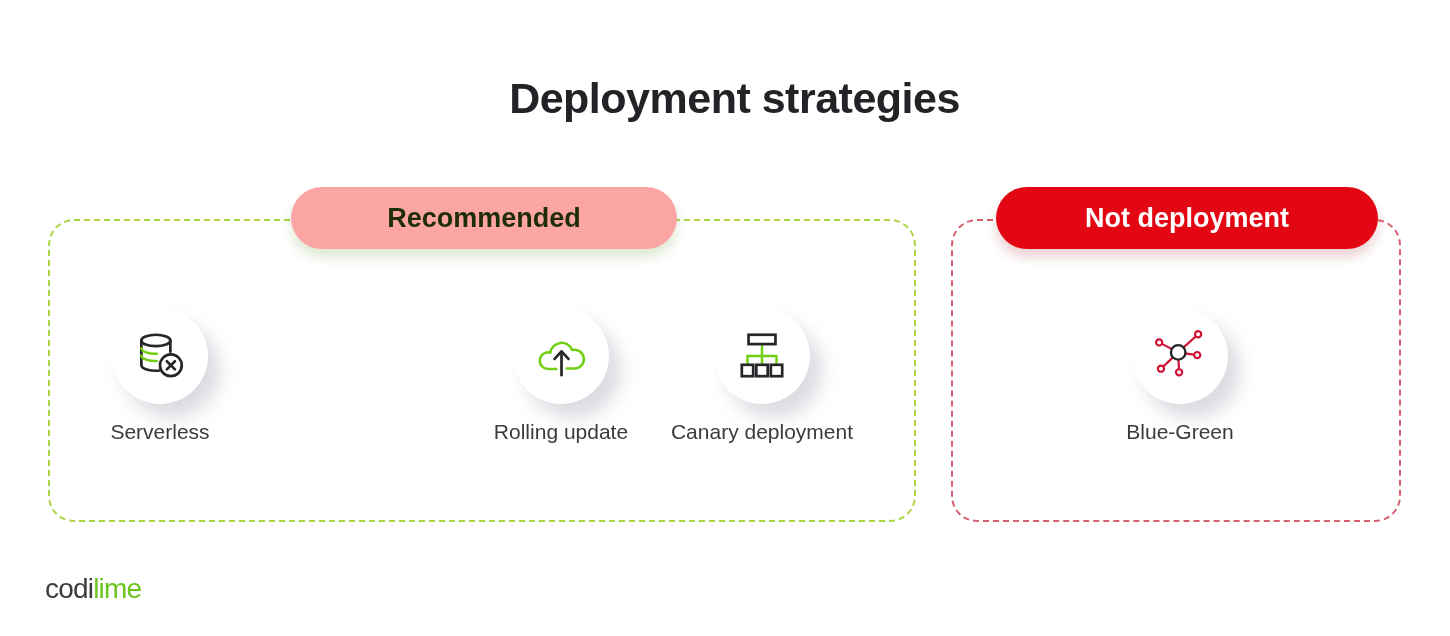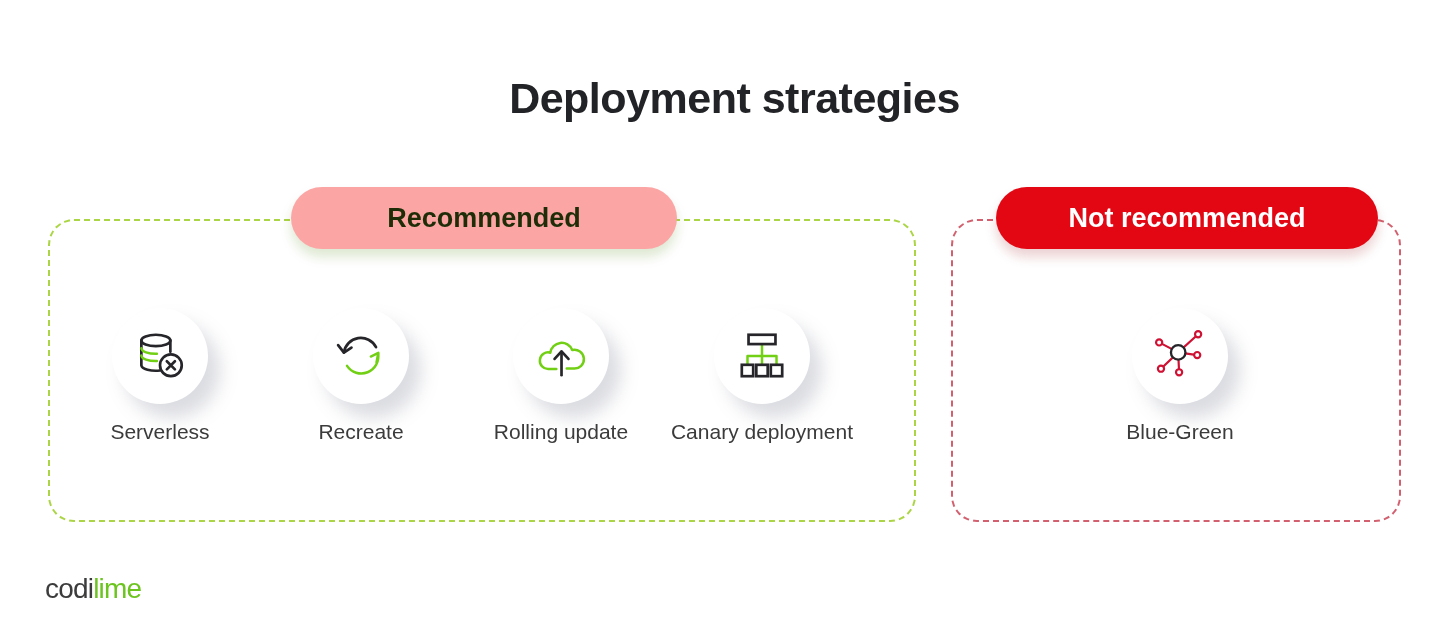--- a/index.html
+++ b/index.html
@@ -88,49 +88,38 @@
 
   <h1 class="title">Deployment strategies</h1>
 
   <div class="group-box recommended"></div>
   <div class="pill green">
     <span>Recommended</span>
   </div>
 
   <div class="group-box not-recommended"></div>
   <div class="pill red">
-    <span>Not recommended</span>
+    <span>Not deployment</span>
   </div>
 
   <div class="strategy pos-serverless">
     <div class="icon-circle">
       <svg width="58" height="58" viewBox="0 0 56 56" fill="none">
         <ellipse class="stroke-dark" cx="24" cy="13" rx="14" ry="5.5" stroke-width="2.6"></ellipse>
         <path class="stroke-dark" d="M10,13 V37 a14,5.5 0 0 0 18,5" stroke-width="2.6" stroke-linecap="round"></path>
         <path class="stroke-dark" d="M38,13 V24" stroke-width="2.6" stroke-linecap="round"></path>
         <path class="stroke-green" d="M10,20.5 a14,5.5 0 0 0 15,5.4" stroke-width="2.4" stroke-linecap="round"></path>
         <path class="stroke-green" d="M10,27.5 a14,5.5 0 0 0 15,5.4" stroke-width="2.4" stroke-linecap="round"></path>
         <circle class="stroke-dark" cx="38.5" cy="37" r="10.5" fill="#ffffff" stroke-width="2.6"></circle>
         <path class="stroke-dark" d="M34.6,33.1 L42.4,40.9 M42.4,33.1 L34.6,40.9" stroke-width="2.6" stroke-linecap="round"></path>
       </svg>
     </div>
     <div class="strategy-label">Serverless</div>
   </div>
 
-  <div class="strategy pos-recreate">
-    <div class="icon-circle">
-      <svg width="58" height="58" viewBox="0 0 56 56" fill="none">
-        <path class="stroke-dark" d="M42.5,19.5 A16.5,16.5 0 0 0 11.5,24.5" stroke-width="2.6" stroke-linecap="round"></path>
-        <path class="stroke-dark" d="M5.9,17.5 L11.5,24.8 L18.8,19.9" stroke-width="2.6" stroke-linecap="round" stroke-linejoin="round"></path>
-        <path class="stroke-green" d="M14.5,37.5 A16.5,16.5 0 0 0 44.5,25.5" stroke-width="2.4" stroke-linecap="round"></path>
-        <path class="stroke-green" d="M37.5,28.5 L44.7,25.0 L43.0,34.0" stroke-width="2.4" stroke-linecap="round" stroke-linejoin="round"></path>
-      </svg>
-    </div>
-    <div class="strategy-label">Recreate</div>
-  </div>
 
   <div class="strategy pos-rolling">
     <div class="icon-circle">
       <svg width="58" height="58" viewBox="0 0 56 56" fill="none">
         <path class="stroke-green" d="M23.5,40.5 H16 a8,8 0 1 1 1.7,-15.7 A11,11 0 0 1 38.8,22.2 a9.1,9.1 0 1 1 1.5,17.9 H33.5" stroke-width="2.4" stroke-linecap="round" stroke-linejoin="round"></path>
         <path class="stroke-dark" d="M28.5,46.5 V24" stroke-width="2.6" stroke-linecap="round"></path>
         <path class="stroke-dark" d="M21.8,30.8 L28.5,23.6 L35.2,30.8" stroke-width="2.6" stroke-linecap="round" stroke-linejoin="round"></path>
       </svg>
     </div>
     <div class="strategy-label">Rolling update</div>

